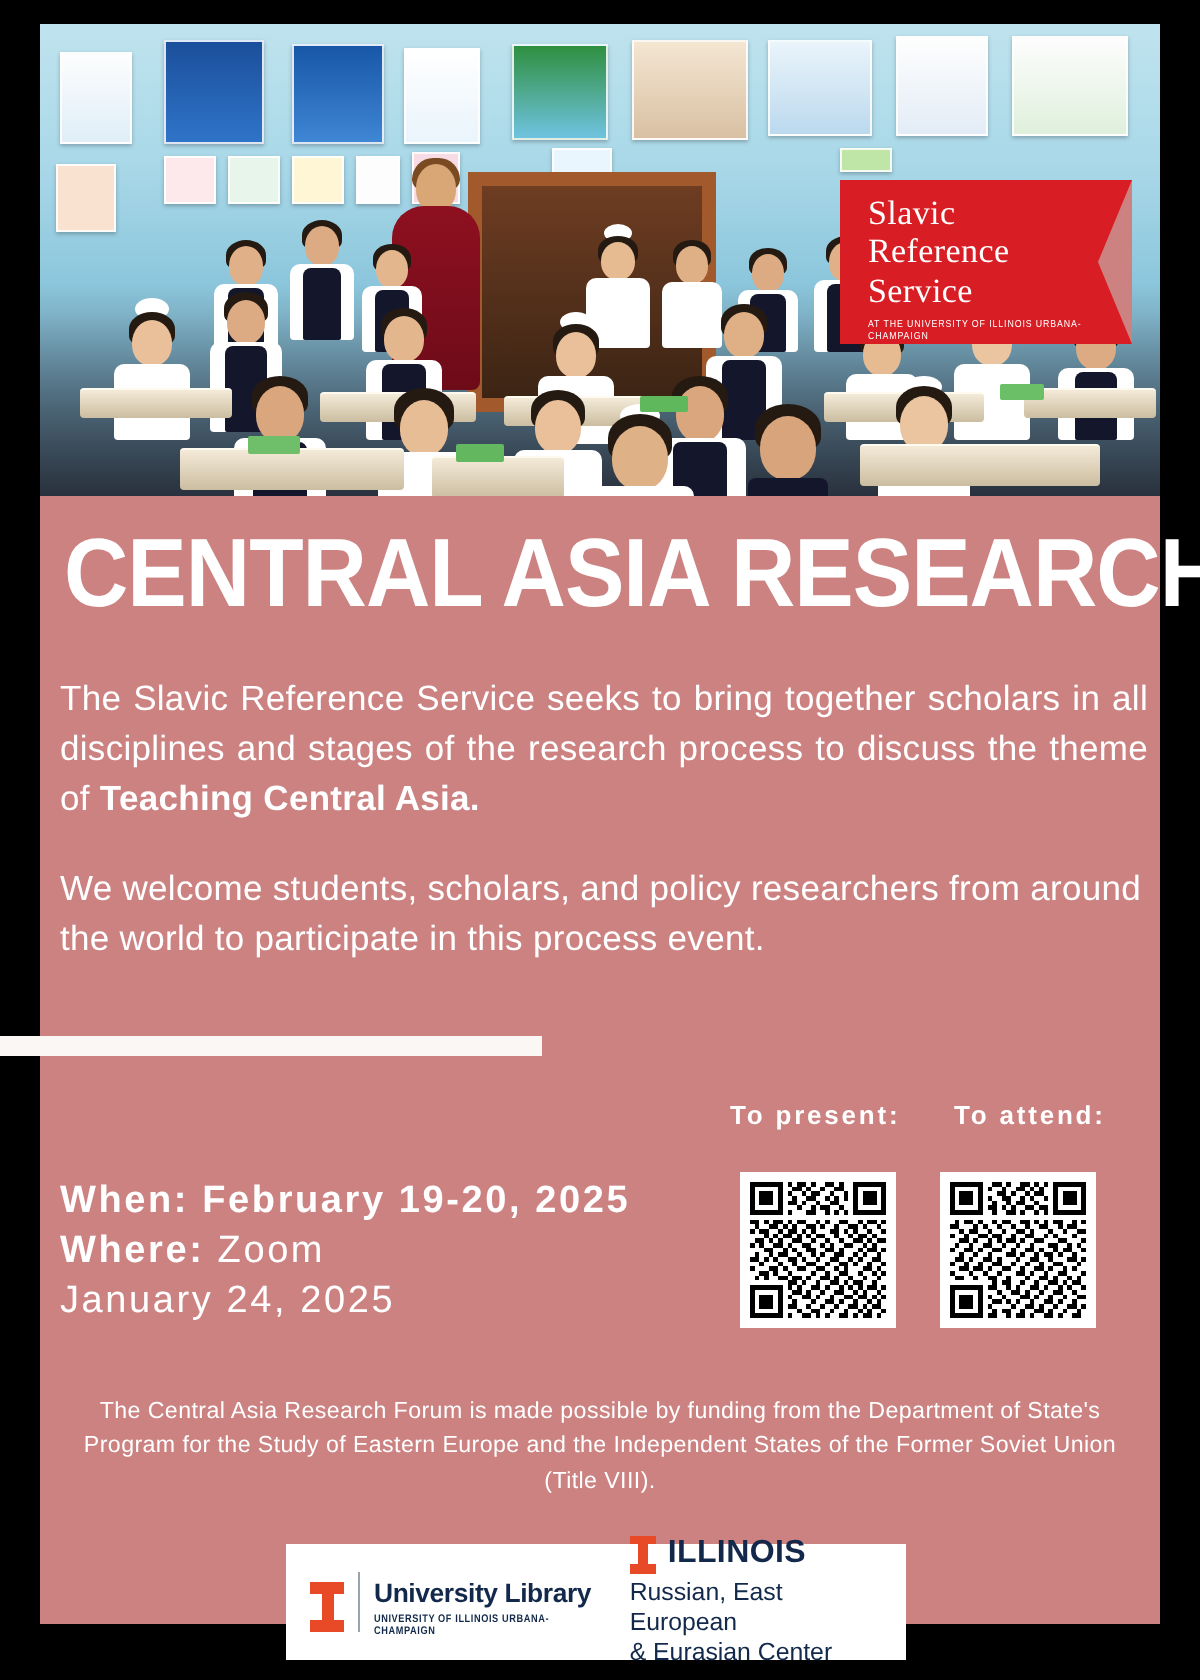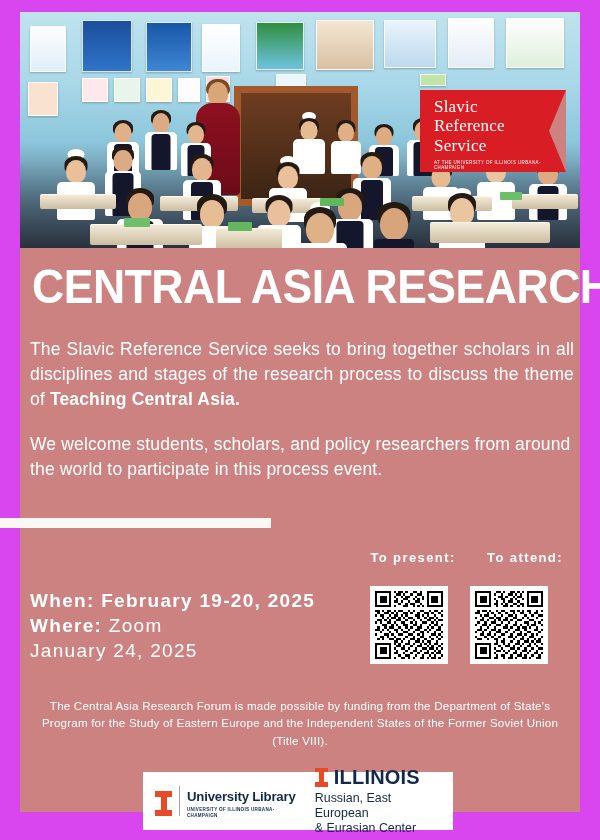--- a/index.html
+++ b/index.html
@@ -9,21 +9,21 @@
     background: #5a5a5a;
   }
   body {
     font-family: "Liberation Sans", sans-serif;
   }
 
   .poster {
     position: relative;
     width: 600px;
     height: 840px;
-    background: #d946ef;
+    background: #000000;
     overflow: hidden;
     box-sizing: border-box;
   }
 
   
   .inner-panel {
     position: absolute;
     left: 20px;
     top: 12px;
     width: 560px;
@@ -213,21 +213,21 @@
     left: 365px;
     top: 550px;
     width: 208px;
     display: flex;
     gap: 16px;
     color: #ffffff;
     font-size: 13px;
     font-weight: 700;
     letter-spacing: 1.4px;
   }
-  .qr-labels > span { width: 96px; text-align: center; }
+  .qr-labels > span { width: 96px; }
 
   .qr-row {
     position: absolute;
     left: 370px;
     top: 586px;
     display: flex;
     gap: 22px;
   }
   .qr {
     width: 78px;
@@ -316,21 +316,21 @@
     margin-left: 18px;
   }
   .reeec-top {
     display:flex; align-items:center; gap:6px;
   }
   .reeec-top .blocki { width: 13px; height: 19px; }
   .reeec-top .blocki .t { width:13px; height:4.6px; }
   .reeec-top .blocki .s { left:4.2px; top:4.6px; width:4.6px; height:9.8px; }
   .reeec-top .blocki .b { width:13px; height:4.6px; }
   .reeec-word {
-    font-size: 20px;
+    font-size: 16px;
     font-weight: 700;
     color: #13294B;
     letter-spacing: 0.2px;
   }
   .reeec-sub {
     font-size: 12.4px;
     color: #13294B;
     line-height: 1.22;
     margin-top: 2px;
   }

